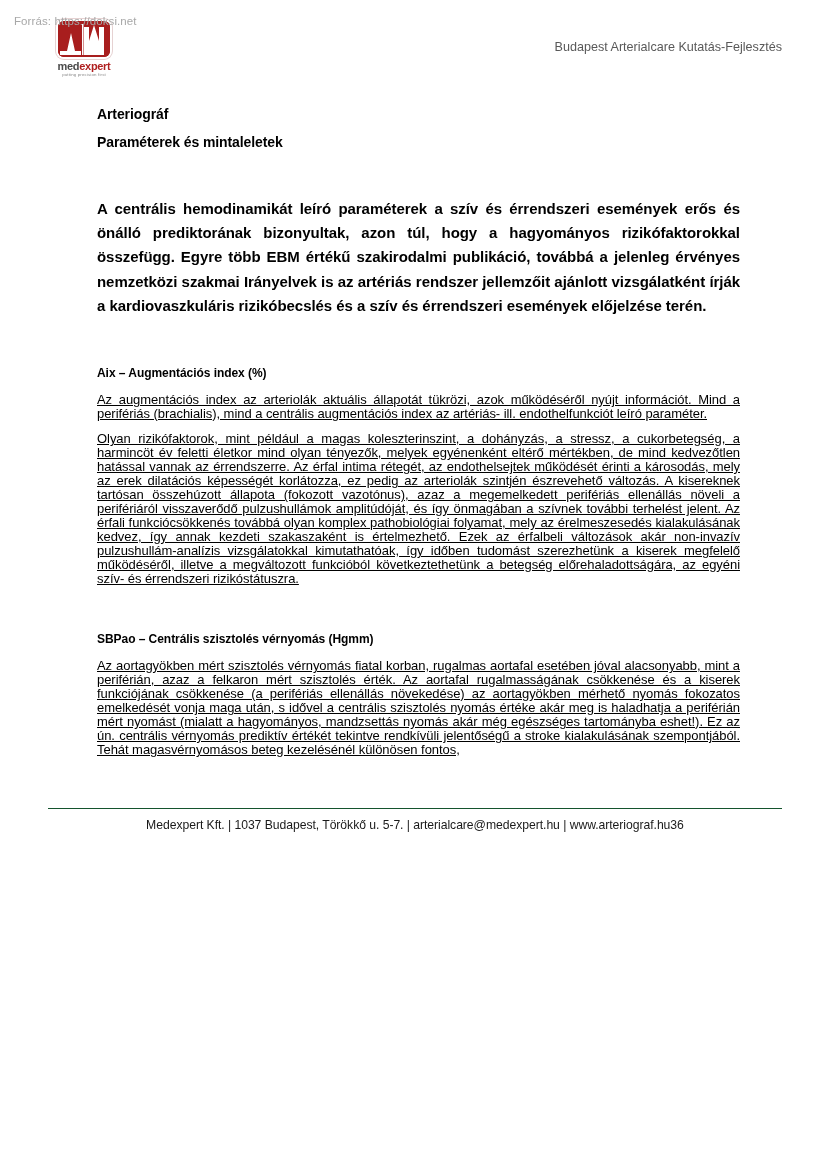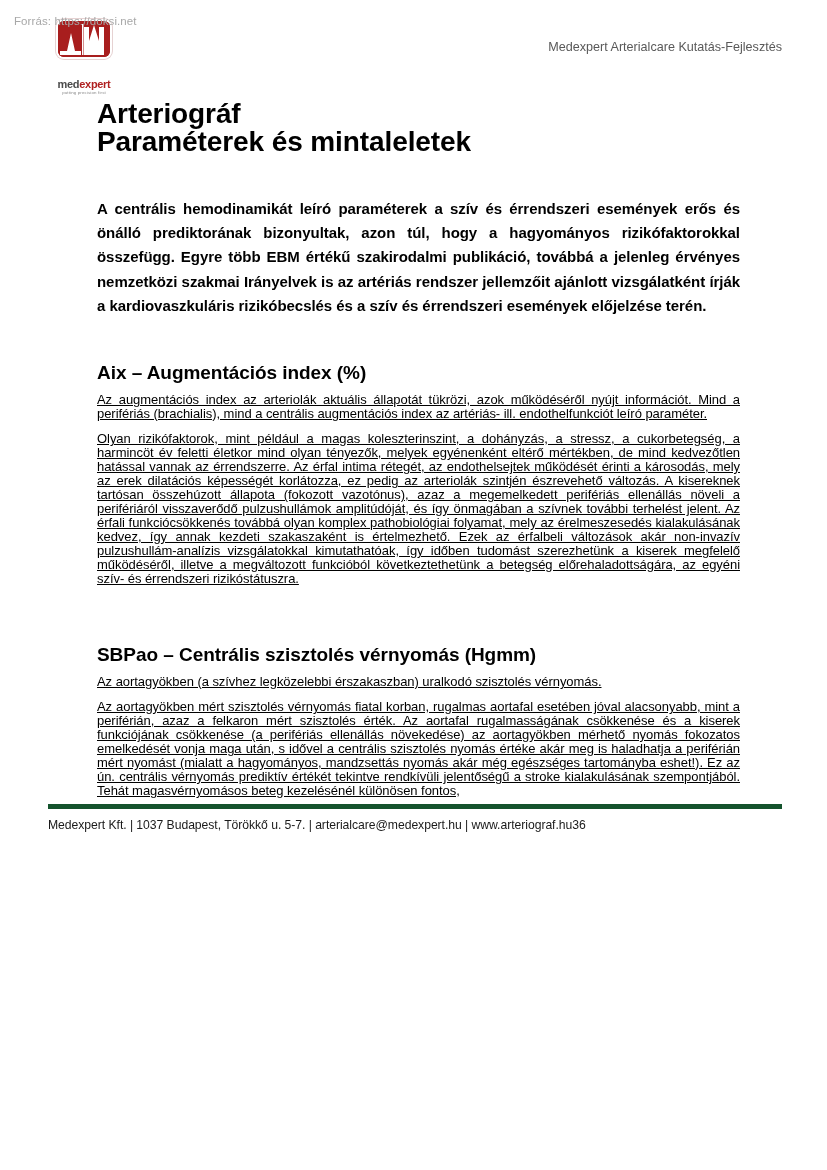--- a/index.html
+++ b/index.html
@@ -58,21 +58,21 @@
     box-shadow: 0 0 0 2px #ffffff, 0 0 0 3px #e6d2d2;
     overflow: hidden;
   }
   .logo-mark svg { display: block; }
   .logo-word {
     text-align: center;
     font-size: 11px;
     font-weight: bold;
     letter-spacing: -0.3px;
     line-height: 12px;
-    margin-top: 21px;
+    margin-top: 3px;
     white-space: nowrap;
   }
   .logo-word .med { color: #4a4a4a; }
   .logo-word .expert { color: #b02020; }
   .logo-tag {
     text-align: center;
     font-size: 4.4px;
     color: #8a8a8a;
     letter-spacing: 0.15px;
     line-height: 6px;
@@ -88,68 +88,68 @@
   }
 
   
   .content {
     position: absolute;
     left: 97px;
     top: 100px;
     width: 643px;
   }
   h1.doc-title {
-    font-size: 28px;
+    font-size: 14px;
     font-weight: bold;
     line-height: 28px;
     margin: 0;
     letter-spacing: -0.1px;
   }
   h1.doc-title .line2 { display: block; }
 
   p.lead {
     font-size: 15px;
     font-weight: bold;
     line-height: 24.2px;
     text-align: justify;
     margin: 41px 0 0 0;
     letter-spacing: -0.05px;
   }
 
   h2.section {
-    font-size: 19px;
+    font-size: 12px;
     font-weight: bold;
     margin: 46px 0 0 0;
     line-height: 18px;
     letter-spacing: -0.05px;
   }
-  h2.section.tight { margin-top: 60px; }
+  h2.section.tight { margin-top: 44px; }
 
   p.body {
     font-size: 13px;
     line-height: 14px;
     text-align: justify;
     margin: 11px 0 0 0;
     letter-spacing: -0.05px;
     text-decoration: underline;
   }
   p.body.gap { }
   p.body.nojust { text-align: left; }
 
   
   .footer {
     position: absolute;
     left: 48px;
     right: 45px;
     bottom: 58px;
     padding-top: 9px;
-    border-top: 5px solid #14532d;
+    border-top: 1px solid #14532d;
     display: flex;
     align-items: baseline;
-    justify-content: flex-start;
+    justify-content: center;
   }
   .footer-text {
     font-size: 12.2px;
     color: #1a1a1a;
     white-space: nowrap;
     letter-spacing: -0.05px;
   }
   .footer-page {
     font-size: 12.2px;
     color: #1a1a1a;
@@ -172,38 +172,37 @@
           <path d="M26 34 L26 6 L31 6 L31 20 L36 4 L41 20 L41 6 L46 6 L46 34 Z" fill="#ffffff"></path>
           <path d="M24 34 L24 3 L25.5 3 L25.5 34 Z" fill="#ffffff"></path>
         </svg>
       </div>
       <div class="logo-word">
         <span class="med">med</span><span class="expert">expert</span>
       </div>
       <div class="logo-tag">putting precision first</div>
     </div>
 
-    <div class="header-title">Medexpert Arterialcare Kutatás-Fejlesztés</div>
+    <div class="header-title">Budapest Arterialcare Kutatás-Fejlesztés</div>
   </div>
 
   <div class="content">
 
     <h1 class="doc-title">
       <span>Arteriográf</span>
       <span class="line2">Paraméterek és mintaleletek</span>
     </h1>
 
     <p class="lead">A centrális hemodinamikát leíró paraméterek a szív és érrendszeri események erős és önálló prediktorának bizonyultak, azon túl, hogy a hagyományos rizikófaktorokkal összefügg. Egyre több EBM értékű szakirodalmi publikáció, továbbá a jelenleg érvényes nemzetközi szakmai Irányelvek is az artériás rendszer jellemzőit ajánlott vizsgálatként írják a kardiovaszkuláris rizikóbecslés és a szív és érrendszeri események előjelzése terén.</p>
 
     <h2 class="section">Aix – Augmentációs index (%)</h2>
     <p class="body">Az augmentációs index az arteriolák aktuális állapotát tükrözi, azok működéséről nyújt információt. Mind a perifériás (brachialis), mind a centrális augmentációs index az artériás- ill. endothelfunkciót leíró paraméter.</p>
     <p class="body gap">Olyan rizikófaktorok, mint például a magas koleszterinszint, a dohányzás, a stressz, a cukorbetegség, a harmincöt év feletti életkor mind olyan tényezők, melyek egyénenként eltérő mértékben, de mind kedvezőtlen hatással vannak az érrendszerre. Az érfal intima rétegét, az endothelsejtek működését érinti a károsodás, mely az erek dilatációs képességét korlátozza, ez pedig az arteriolák szintjén észrevehető változás. A kisereknek tartósan összehúzott állapota (fokozott vazotónus), azaz a megemelkedett perifériás ellenállás növeli a perifériáról visszaverődő pulzushullámok amplitúdóját, és így önmagában a szívnek további terhelést jelent. Az érfali funkciócsökkenés továbbá olyan komplex pathobiológiai folyamat, mely az érelmeszesedés kialakulásának kedvez, így annak kezdeti szakaszaként is értelmezhető. Ezek az érfalbeli változások akár non-invazív pulzushullám-analízis vizsgálatokkal kimutathatóak, így időben tudomást szerezhetünk a kiserek megfelelő működéséről, illetve a megváltozott funkcióból következtethetünk a betegség előrehaladottságára, az egyéni szív- és érrendszeri rizikóstátuszra.</p>
 
     <h2 class="section tight">SBPao – Centrális szisztolés vérnyomás (Hgmm)</h2>
-    <p class="body nojust">Az aortagyökben (a szívhez legközelebbi érszakaszban) uralkodó szisztolés vérnyomás.</p>
     <p class="body gap">Az aortagyökben mért szisztolés vérnyomás fiatal korban, rugalmas aortafal esetében jóval alacsonyabb, mint a periférián, azaz a felkaron mért szisztolés érték. Az aortafal rugalmasságának csökkenése és a kiserek funkciójának csökkenése (a perifériás ellenállás növekedése) az aortagyökben mérhető nyomás fokozatos emelkedését vonja maga után, s idővel a centrális szisztolés nyomás értéke akár meg is haladhatja a periférián mért nyomást (mialatt a hagyományos, mandzsettás nyomás akár még egészséges tartományba eshet!). Ez az ún. centrális vérnyomás prediktív értékét tekintve rendkívüli jelentőségű a stroke kialakulásának szempontjából. Tehát magasvérnyomásos beteg kezelésénél különösen fontos,</p>
 
   </div>
 
   <div class="footer">
     <span class="footer-text">Medexpert Kft. | 1037 Budapest, Törökkő u. 5-7. | arterialcare@medexpert.hu | www.arteriograf.hu</span>
     <span class="footer-page">36</span>
   </div>
 
 </div>

